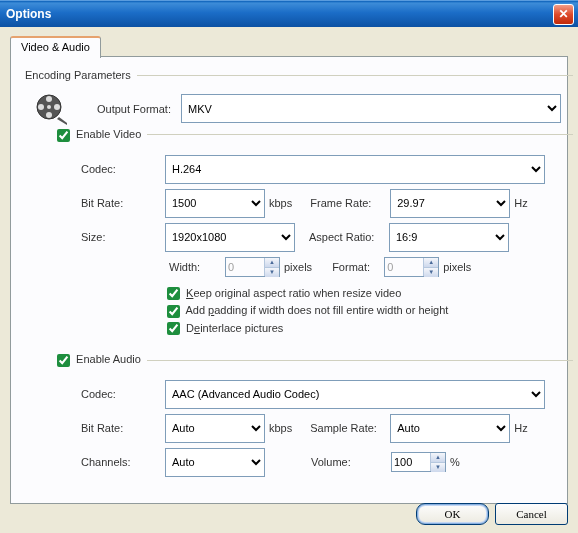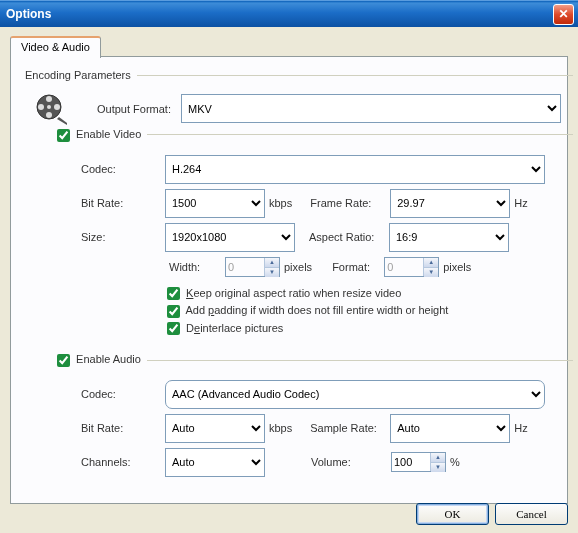--- a/index.html
+++ b/index.html
@@ -168,20 +168,21 @@
   width: 73px;
   height: 22px;
   border: 1px solid #003c74;
   border-radius: 3px;
   background: linear-gradient(#fdfdfd,#eceae0);
   font-family: Tahoma; font-size: 11px;
   cursor: pointer;
 }
 .btn.default {
   box-shadow: inset 0 0 0 1px #88b0e0, inset 0 0 0 2px #c2d6f2;
+  border-radius: 9px;
 }
 .checkline {
   margin: 4px 0 4px 56px;
 }
 .checkline label { color:#333; cursor:pointer;margin-top:20px; }
 </style>
 </head>
 <body>
 
 <div class="titlebar">
@@ -278,21 +279,21 @@
       </fieldset>
 
       <fieldset class="sub">
         <legend class="chk">
           <input type="checkbox" checked="" style="">
           <span style="color:#333;">Enable Audio</span>
         </legend>
 
         <div class="row" style="margin-left:24px;">
           <span class="lbl">Codec:</span>
-          <select style="width:380px;border-radius:7px;"><option>AAC (Advanced Audio Codec)</option></select>
+          <select style="width:380px;"><option>AAC (Advanced Audio Codec)</option></select>
         </div>
 
         <div class="row" style="margin-left:24px;">
           <span class="lbl">Bit Rate:</span>
           <select class="combo"><option>Auto</option></select>
           <span class="unit">kbps</span>
           <span class="lbl2" style="margin-left:18px;">Sample Rate:</span>
           <select class="combo" style="width:120px;"><option>Auto</option></select>
           <span class="unit">Hz</span>
         </div>

